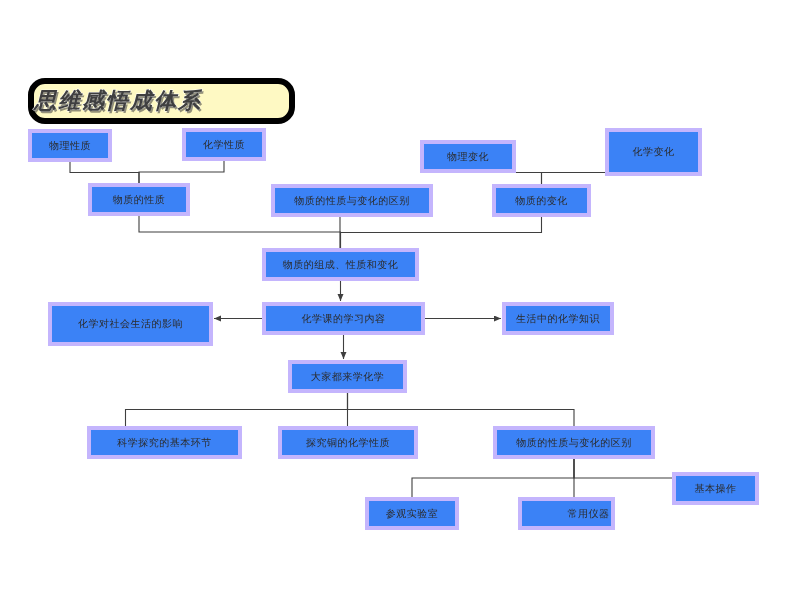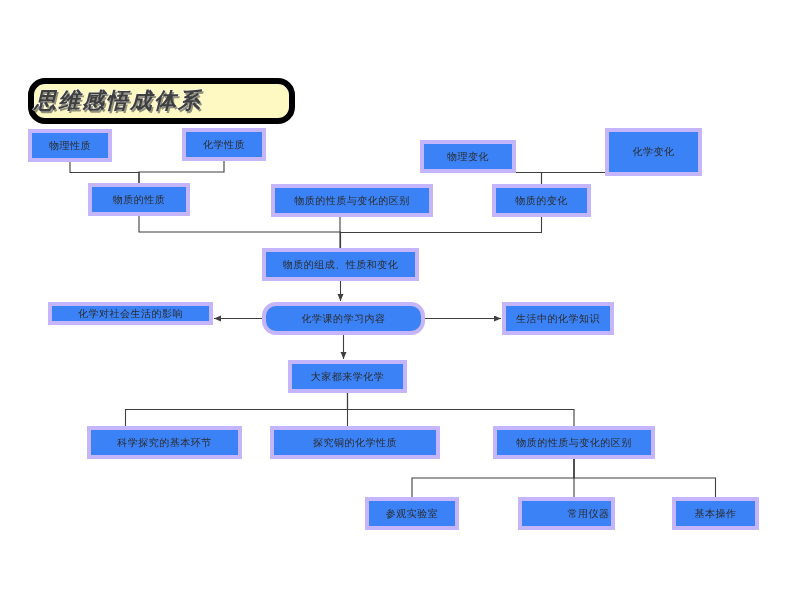--- a/index.html
+++ b/index.html
@@ -177,26 +177,26 @@
       </svg>
     <div id="nodes-layer">
         <div class="node" style="left: 28px; top: 129px; width: 84px; height: 33px;">物理性质</div>
         <div class="node" style="left: 182px; top: 128px; width: 84px; height: 33px;">化学性质</div>
         <div class="node" style="left: 420px; top: 128px; width: 96px; height: 33px; margin-top: 12px;">物理变化</div>
         <div class="node" style="left: 605px; top: 128px; width: 97px; height: 48px;">化学变化</div>
         <div class="node" style="left: 88px; top: 183px; width: 102px; height: 33px;">物质的性质</div>
         <div class="node" style="left: 259px; top: 184px; width: 162px; height: 33px; margin-left: 12px;">物质的性质与变化的区别</div>
         <div class="node" style="left: 492px; top: 184px; width: 99px; height: 33px;">物质的变化</div>
         <div class="node" style="left: 262px; top: 248px; width: 157px; height: 33px;">物质的组成、性质和变化</div>
-        <div class="node" style="left: 48px; top: 302px; width: 165px; height: 23px;">化学对社会生活的影响</div>
-        <div class="node" style="left: 262px; top: 302px; width: 163px; height: 33px; border-radius: 14px;">化学课的学习内容</div>
+        <div class="node" style="left: 48px; top: 302px; width: 165px; height: 44px;">化学对社会生活的影响</div>
+        <div class="node" style="left: 262px; top: 302px; width: 163px; height: 33px;">化学课的学习内容</div>
         <div class="node" style="left: 502px; top: 302px; width: 112px; height: 33px;">生活中的化学知识</div>
         <div class="node" style="left: 288px; top: 360px; width: 119px; height: 33px;">大家都来学化学</div>
         <div class="node" style="left: 48px; top: 426px; width: 155px; height: 33px; margin-left: 39px;">科学探究的基本环节</div>
-        <div class="node" style="left: 270px; top: 426px; width: 170px; height: 33px;">探究铜的化学性质</div>
+        <div class="node" style="left: 278px; top: 426px; width: 140px; height: 33px;">探究铜的化学性质</div>
         <div class="node" style="left: 493px; top: 426px; width: 162px; height: 33px;">物质的性质与变化的区别</div>
         <div class="node" style="left: 365px; top: 497px; width: 94px; height: 33px;">参观实验室</div>
         <div class="node" style="left: 518px; top: 497px; width: 97px; height: 33px; padding-left: 44px;">常用仪器</div>
-        <div class="node" style="left: 672px; top: 497px; width: 87px; height: 33px;">基本操作</div>
+        <div class="node" style="left: 672px; top: 472px; width: 87px; height: 33px;">基本操作</div>
       </div>
   </div>
 
 </div>
 
 </body></html>

